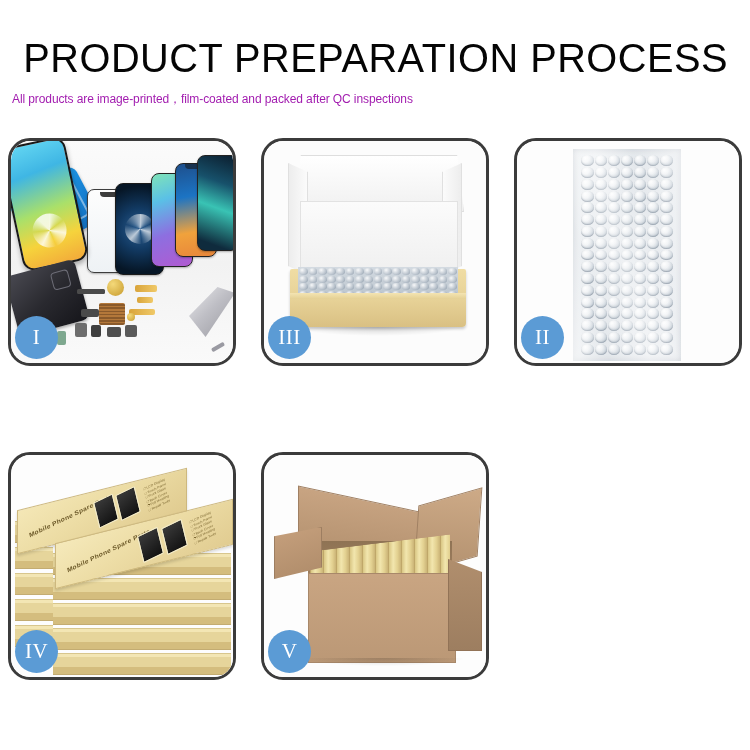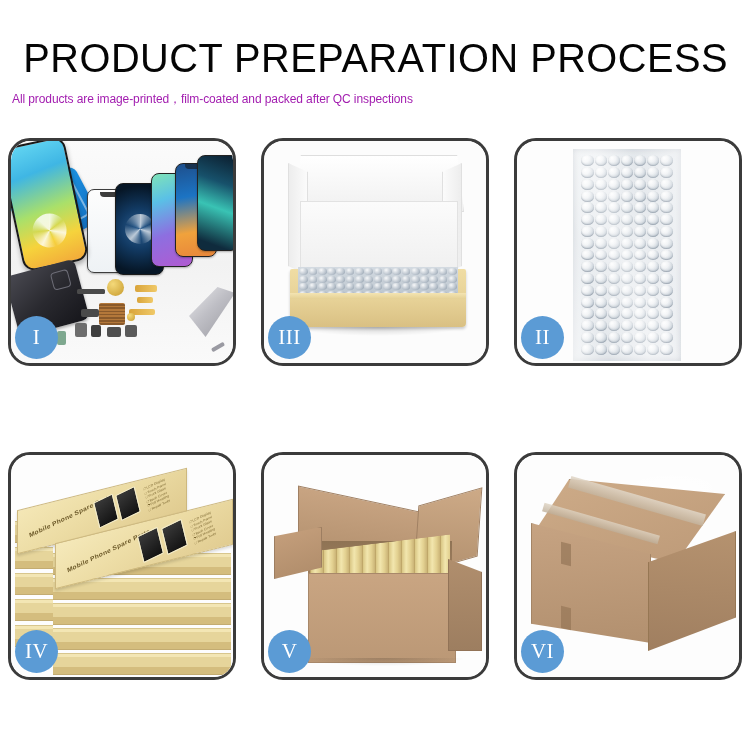--- a/index.html
+++ b/index.html
@@ -784,28 +784,14 @@
           <div class="gbar" style="left: 130px;"></div>
         </div>
       <div class="p5-flapleft"></div>
       <div class="p5-body"></div>
       <div class="p5-side"></div>
       <div class="p5-shadow"></div>
     </div>
     <div class="badge">V</div>
   </div>
 
-  <div class="panel">
-    <div class="panel-inner">
-      <div class="p6-bg"></div>
-      <div class="p6-glow"></div>
-      <div class="p6-top"></div>
-      <div class="p6-tape"></div>
-      <div class="p6-tape2"></div>
-      <div class="p6-front"></div>
-      <div class="p6-right"></div>
-      <div class="p6-seam" style="left:44px;top:88px;width:10px;height:22px;background:rgba(124,96,66,.45);transform:skewY(14deg);"></div>
-      <div class="p6-seam" style="left:44px;top:152px;width:10px;height:22px;background:rgba(124,96,66,.4);transform:skewY(14deg);"></div>
-    </div>
-    <div class="badge">VI</div>
-  </div>
 
 </div>
 
 </body></html>

